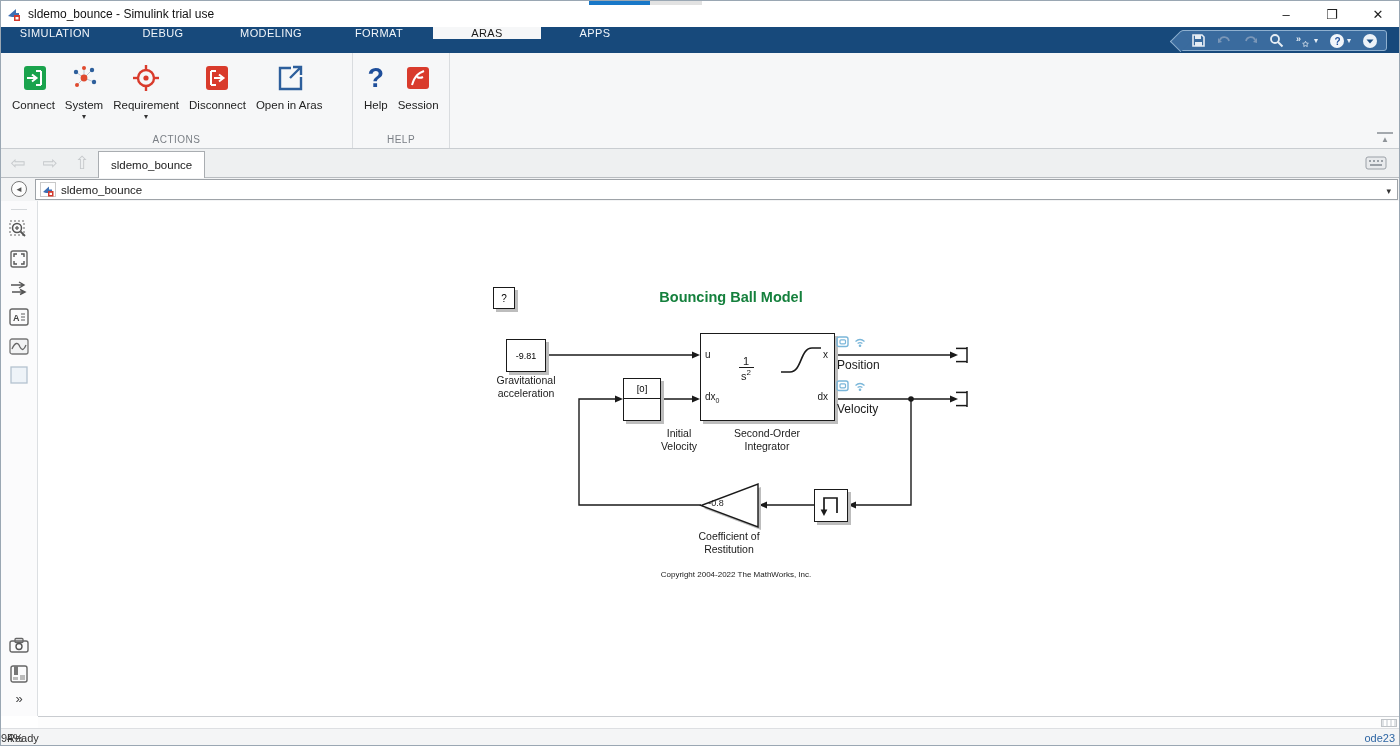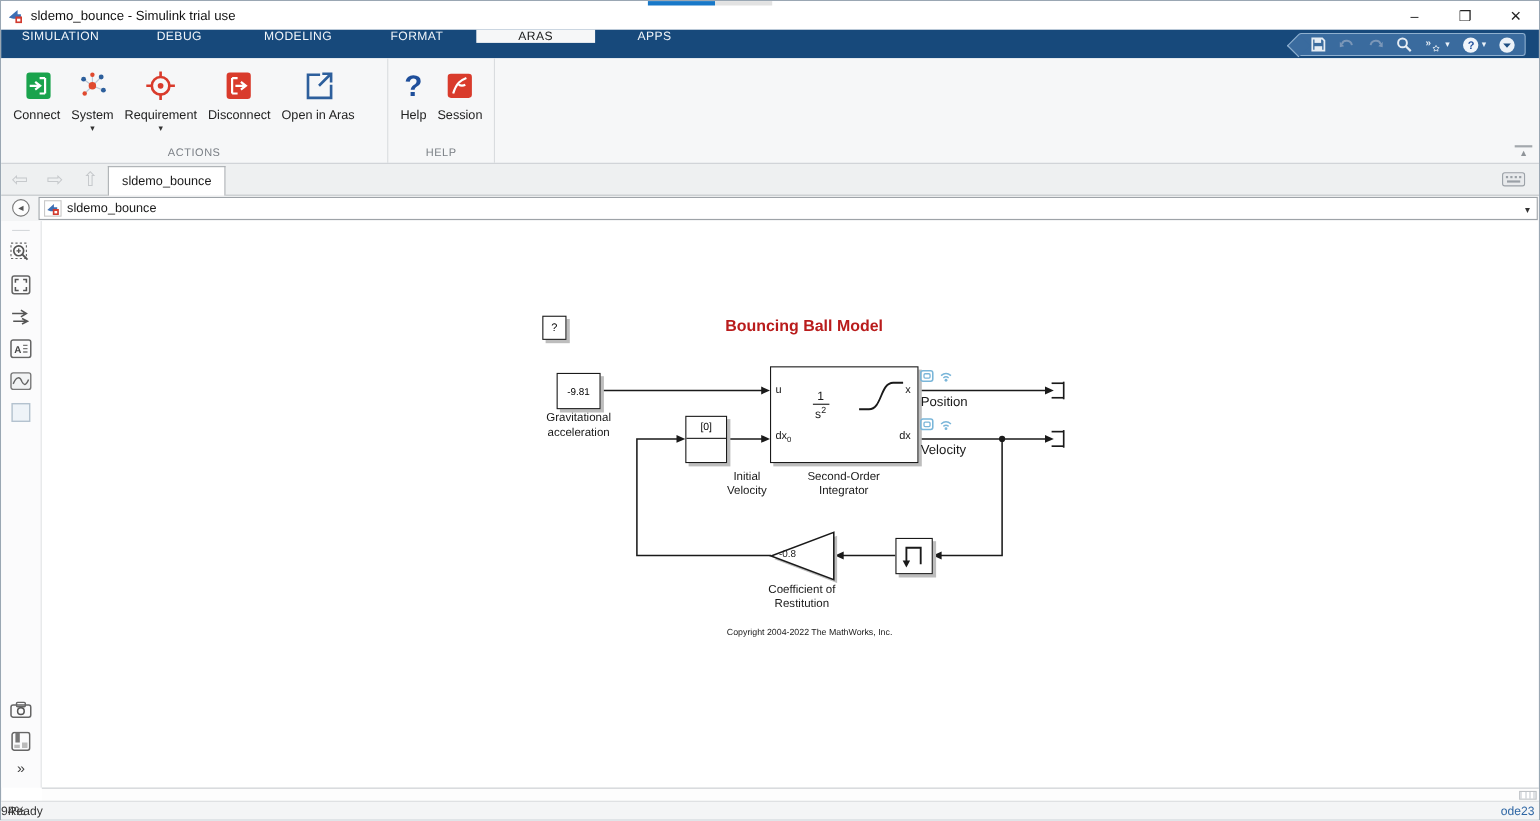--- a/index.html
+++ b/index.html
@@ -54,21 +54,21 @@
   
   .palette { position:absolute; left:0; top:200px; width:37px; height:515px; background:#fbfbfc; border-right:1px solid #dcdfe2; display:flex; flex-direction:column; align-items:center; padding-top:6px; }
   .pal-sep { width:16px; border-top:1px solid #d5d8db; margin:2px 0 8px 0; }
   .pal-btn { width:24px; height:24px; margin-bottom:5px; display:flex; align-items:center; justify-content:center; }
   .pal-spacer { flex:1; }
   .pal-chevrons { font-size:13px; color:#444; margin-bottom:10px; }
 
   .canvas { position:absolute; left:37px; top:200px; width:1360px; height:515px; background:#fff; overflow:hidden; }
   .wires { position:absolute; left:0; top:0; }
 
-  .model-title { position:absolute; left:543px; top:88px; width:300px; text-align:center; font-size:14.5px; font-weight:bold; color:#b91c1c; }
+  .model-title { position:absolute; left:543px; top:88px; width:300px; text-align:center; font-size:14.5px; font-weight:bold; color:#15803d; }
   .sblock { position:absolute; background:#fff; border:1.4px solid #1a1a1a; box-shadow:3px 3px 0 #bdbdbd; }
   .sblock .bval { width:100%; text-align:center; }
   .blabel { position:absolute; text-align:center; font-size:10.5px; color:#1a1a1a; line-height:1.25; }
   .help-block { left:455px; top:86px; width:22px; height:22px; font-size:10px; display:flex; align-items:center; justify-content:center; }
   .grav-block { left:468px; top:138px; width:40px; height:33px; font-size:9px; display:flex; align-items:center; justify-content:center; }
   .ic-block { left:585px; top:177px; width:38px; height:43px; font-size:9.5px; }
   .ic-block .bval { margin-top:4px; }
   .ic-through { position:absolute; left:0; right:0; top:18.9px; height:1.4px; background:#1a1a1a; }
   .intg-block { left:662px; top:132px; width:135px; height:88px; }
   .port { position:absolute; font-size:10px; color:#1a1a1a; }

